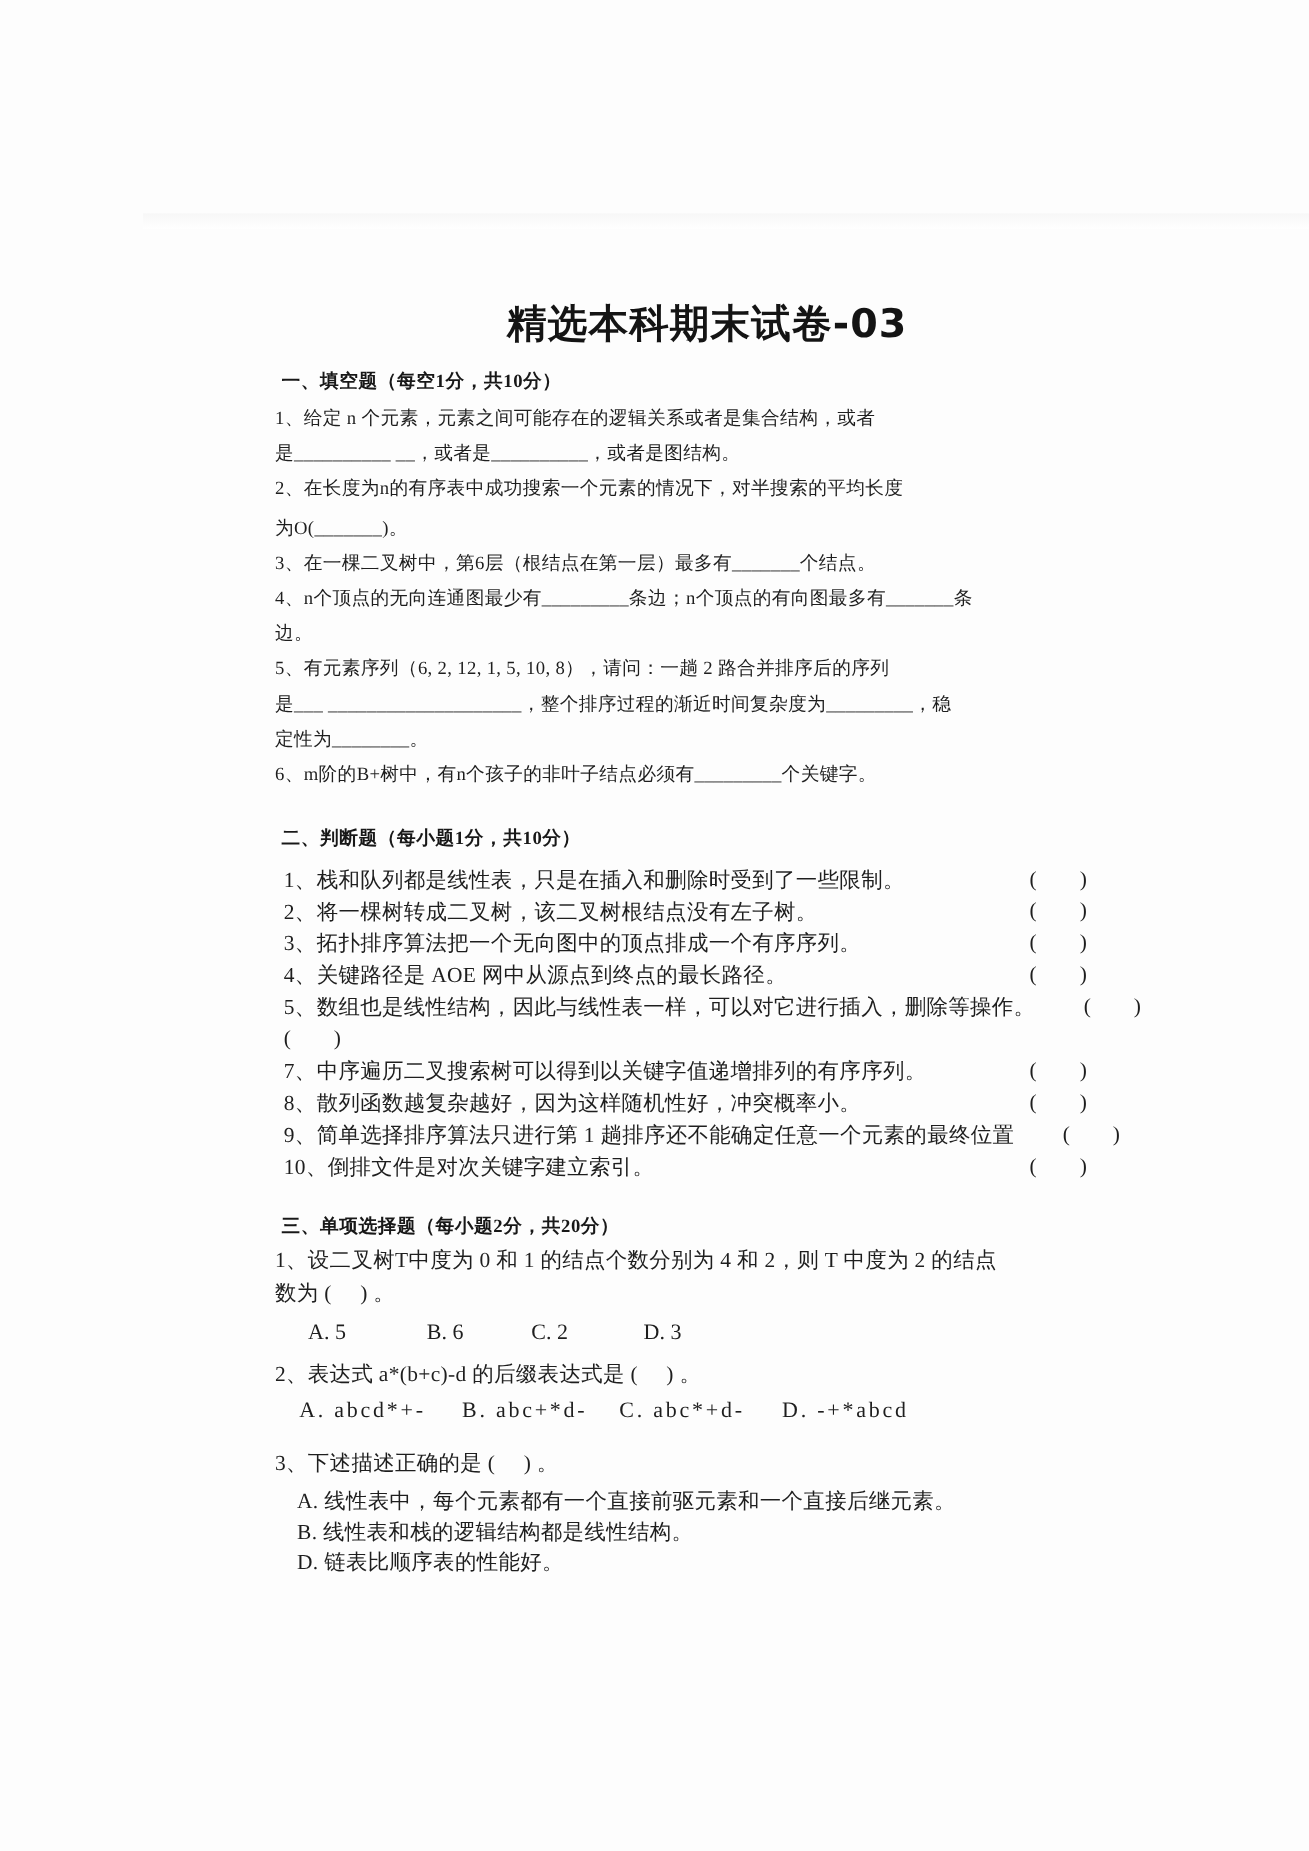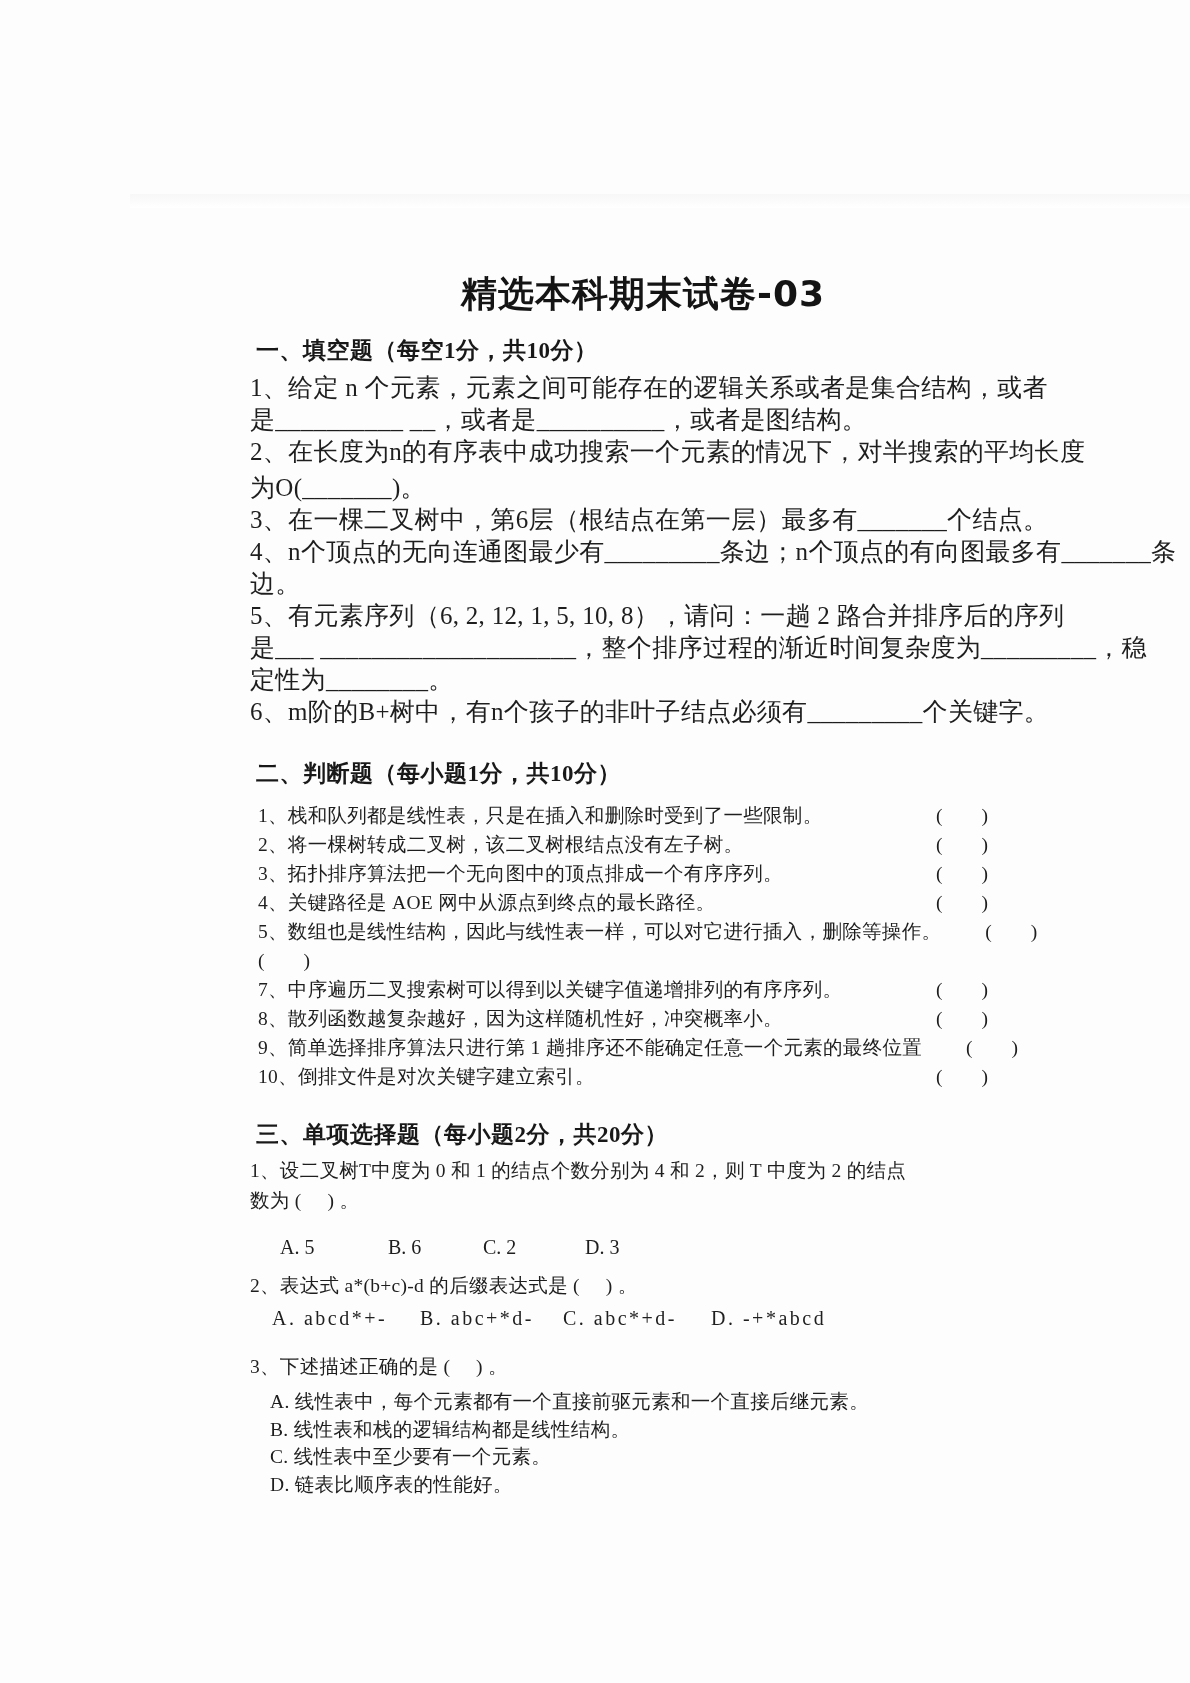--- a/index.html
+++ b/index.html
@@ -37,33 +37,33 @@
     text-align: center;
     font-family: "DejaVu Sans", "Liberation Sans", sans-serif;
     font-size: 36px;
     font-weight: 700;
     letter-spacing: 1px;
     color: #141414;
   }
   h2.sec-heading {
     margin: 0;
     padding-left: 6px;
-    font-size: 23px;
+    font-size: 17px;
     font-weight: 700;
     color: #181818;
     letter-spacing: 0.5px;
   }
   .sec-fill h2.sec-heading { margin-top: 16px; margin-bottom: 6px; }
   .sec-judge h2.sec-heading { margin-top: 30px; margin-bottom: 12px; }
   .sec-choice h2.sec-heading { margin-top: 28px; margin-bottom: 6px; }
 
   .q { margin: 0; }
   .q .ln {
     display: block;
-    font-size: 25px;
+    font-size: 17px;
     line-height: 32px;
     white-space: nowrap;
     letter-spacing: 0.3px;
   }
   .q .ln.spaced { padding-top: 4px; }
 
   .jrow {
     display: flex;
     align-items: center;
     width: 740px;
@@ -88,21 +88,21 @@
   .cq .ln {
     display: block;
     font-size: 19.5px;
     line-height: 30px;
     white-space: nowrap;
     letter-spacing: 0.3px;
   }
   .opt-row {
     display: flex;
     padding-left: 30px;
-    margin-top: 20px;
+    margin-top: 8px;
     font-size: 20px;
   }
   .opt-row.num .opt:nth-child(1) { width: 108px; }
   .opt-row.num .opt:nth-child(2) { width: 95px; }
   .opt-row.num .opt:nth-child(3) { width: 102px; }
   .opt-row.expr { padding-left: 22px; margin-top: 6px; }
   .opt-row.expr .opt {
     letter-spacing: 2.5px;
     font-family: "Liberation Serif", "DejaVu Serif", serif;
   }
@@ -226,19 +226,18 @@
       </div>
     </div>
 
     <div class="gap-after-q2"></div>
 
     <div class="cq">
       <span class="ln">3、下述描述正确的是 (&nbsp;&nbsp;&nbsp;&nbsp;&nbsp;) 。</span>
       <div class="opt-stack">
         <span class="opt">A. 线性表中，每个元素都有一个直接前驱元素和一个直接后继元素。</span>
         <span class="opt">B. 线性表和栈的逻辑结构都是线性结构。</span>
-        <span class="opt">C. 线性表中至少要有一个元素。</span>
         <span class="opt">D. 链表比顺序表的性能好。</span>
       </div>
     </div>
   </section>
 
 </div>
 
 </body></html>

